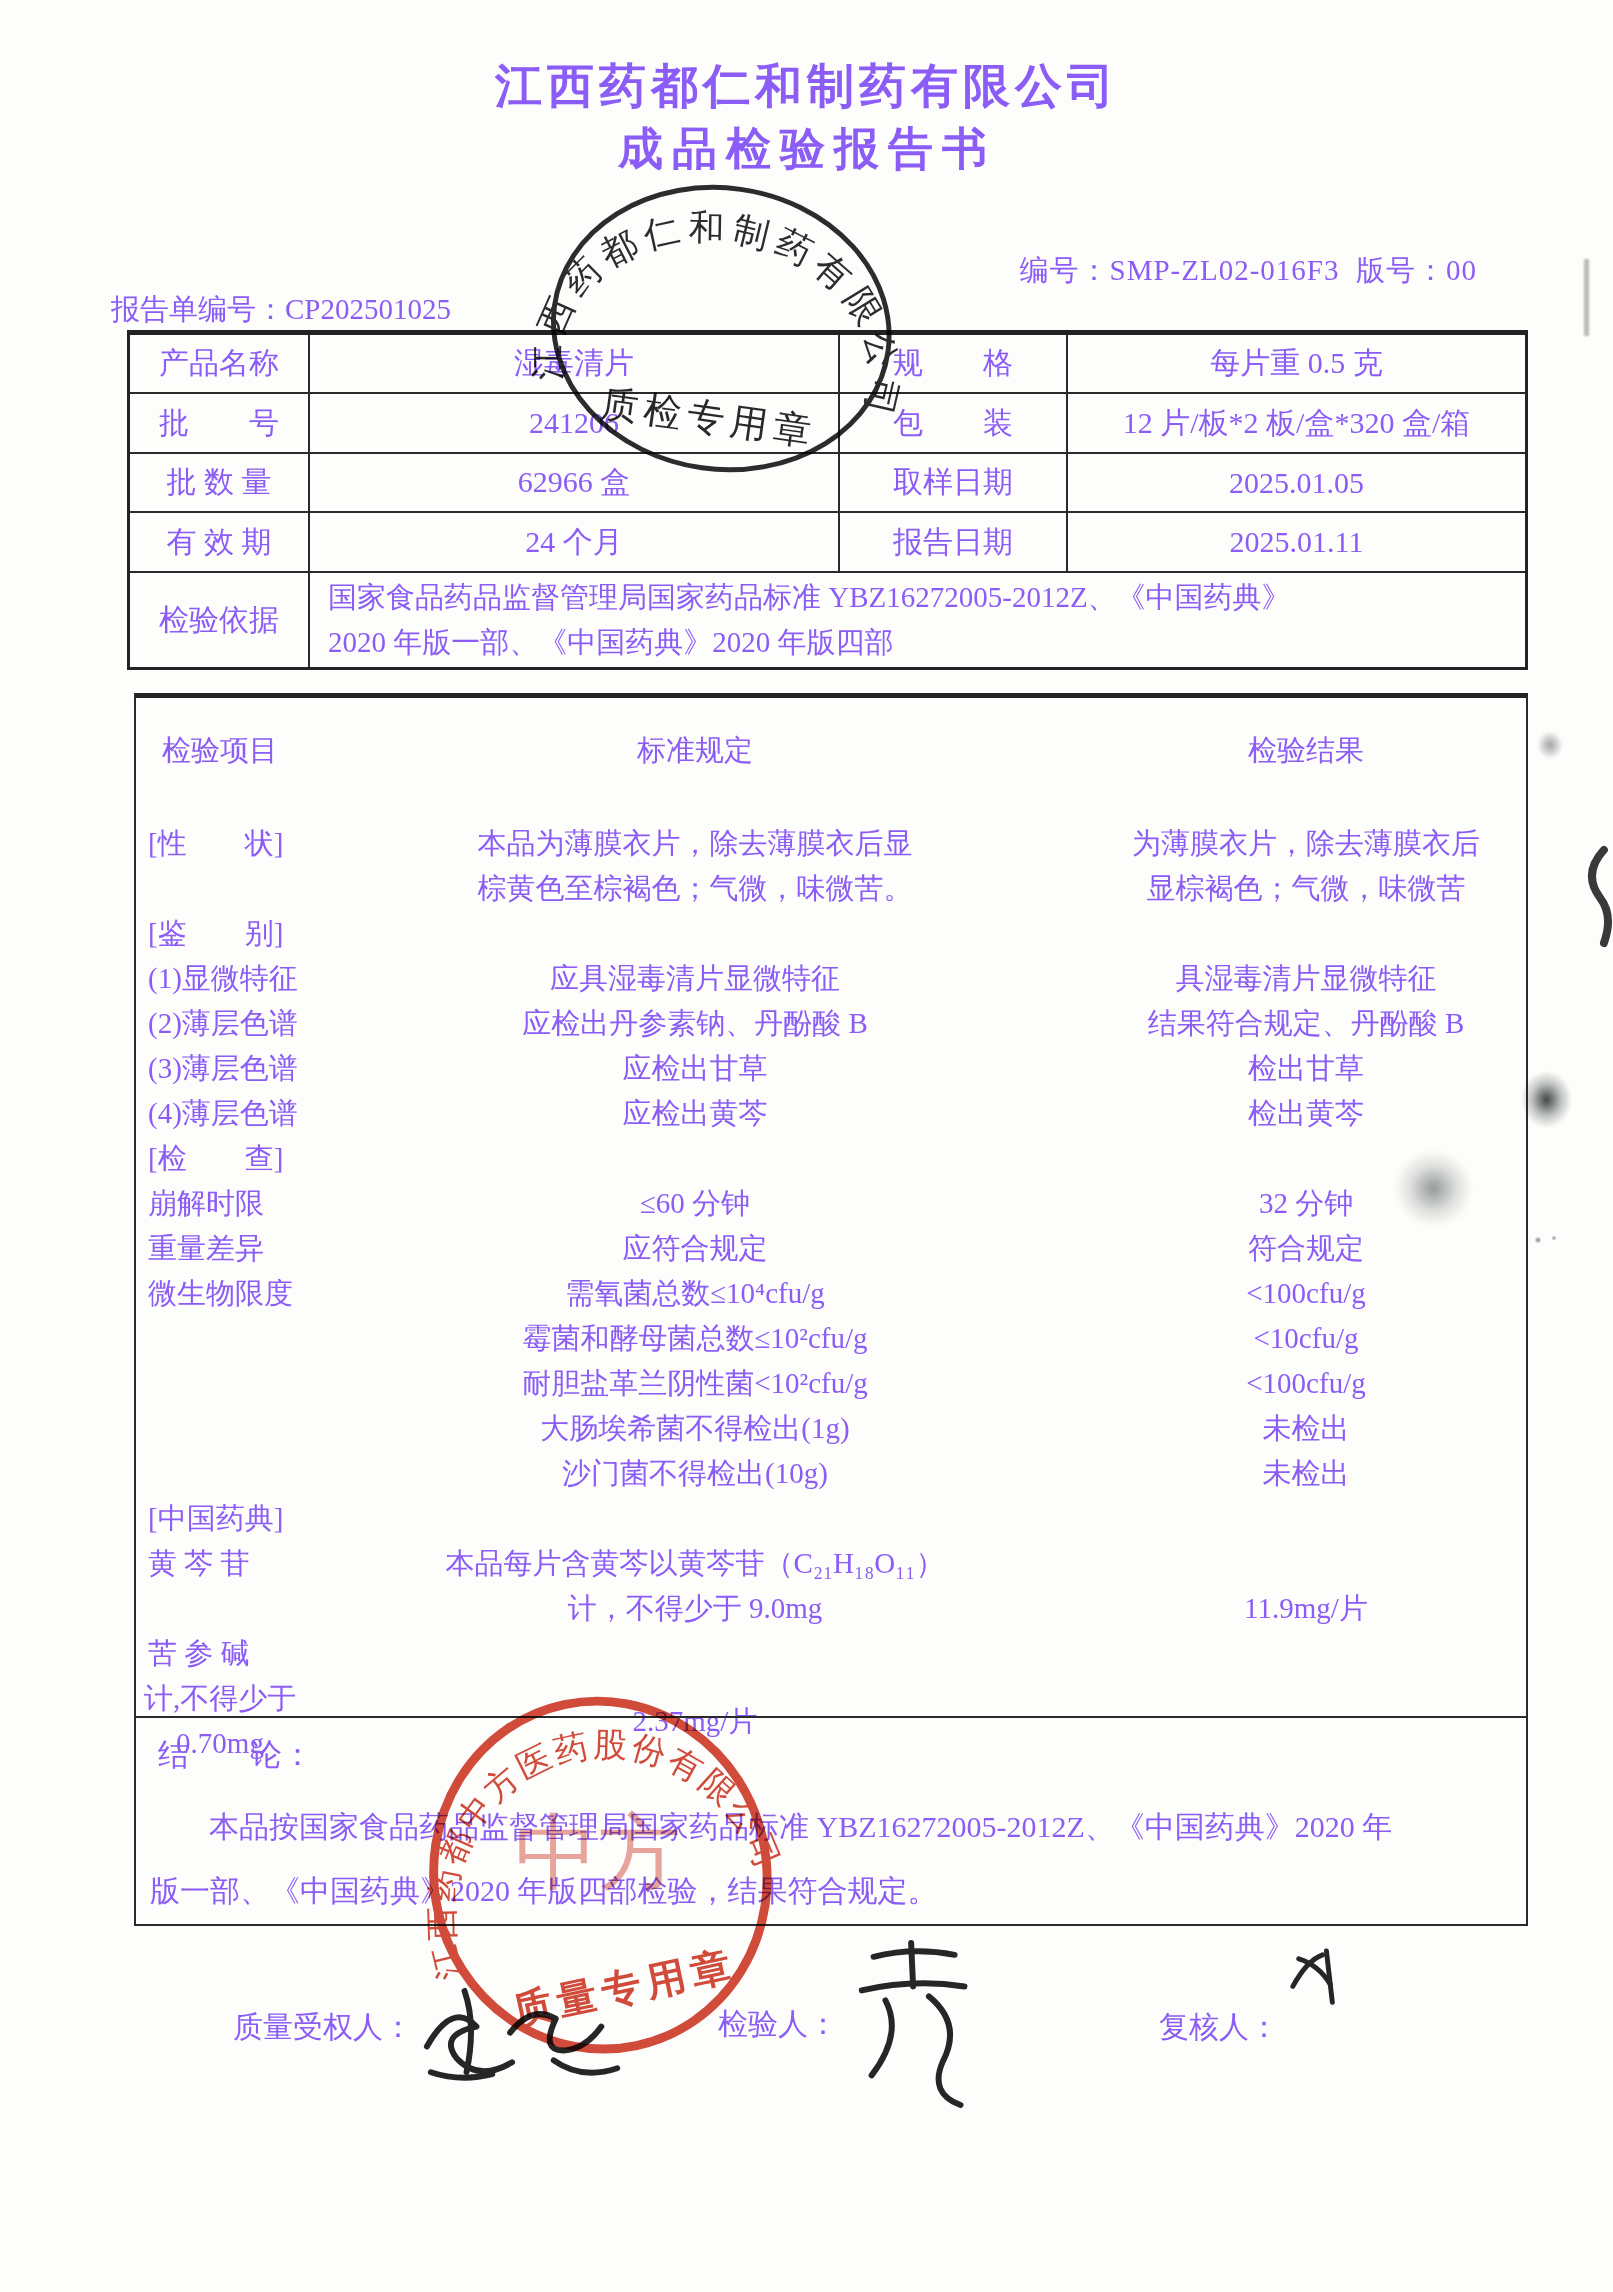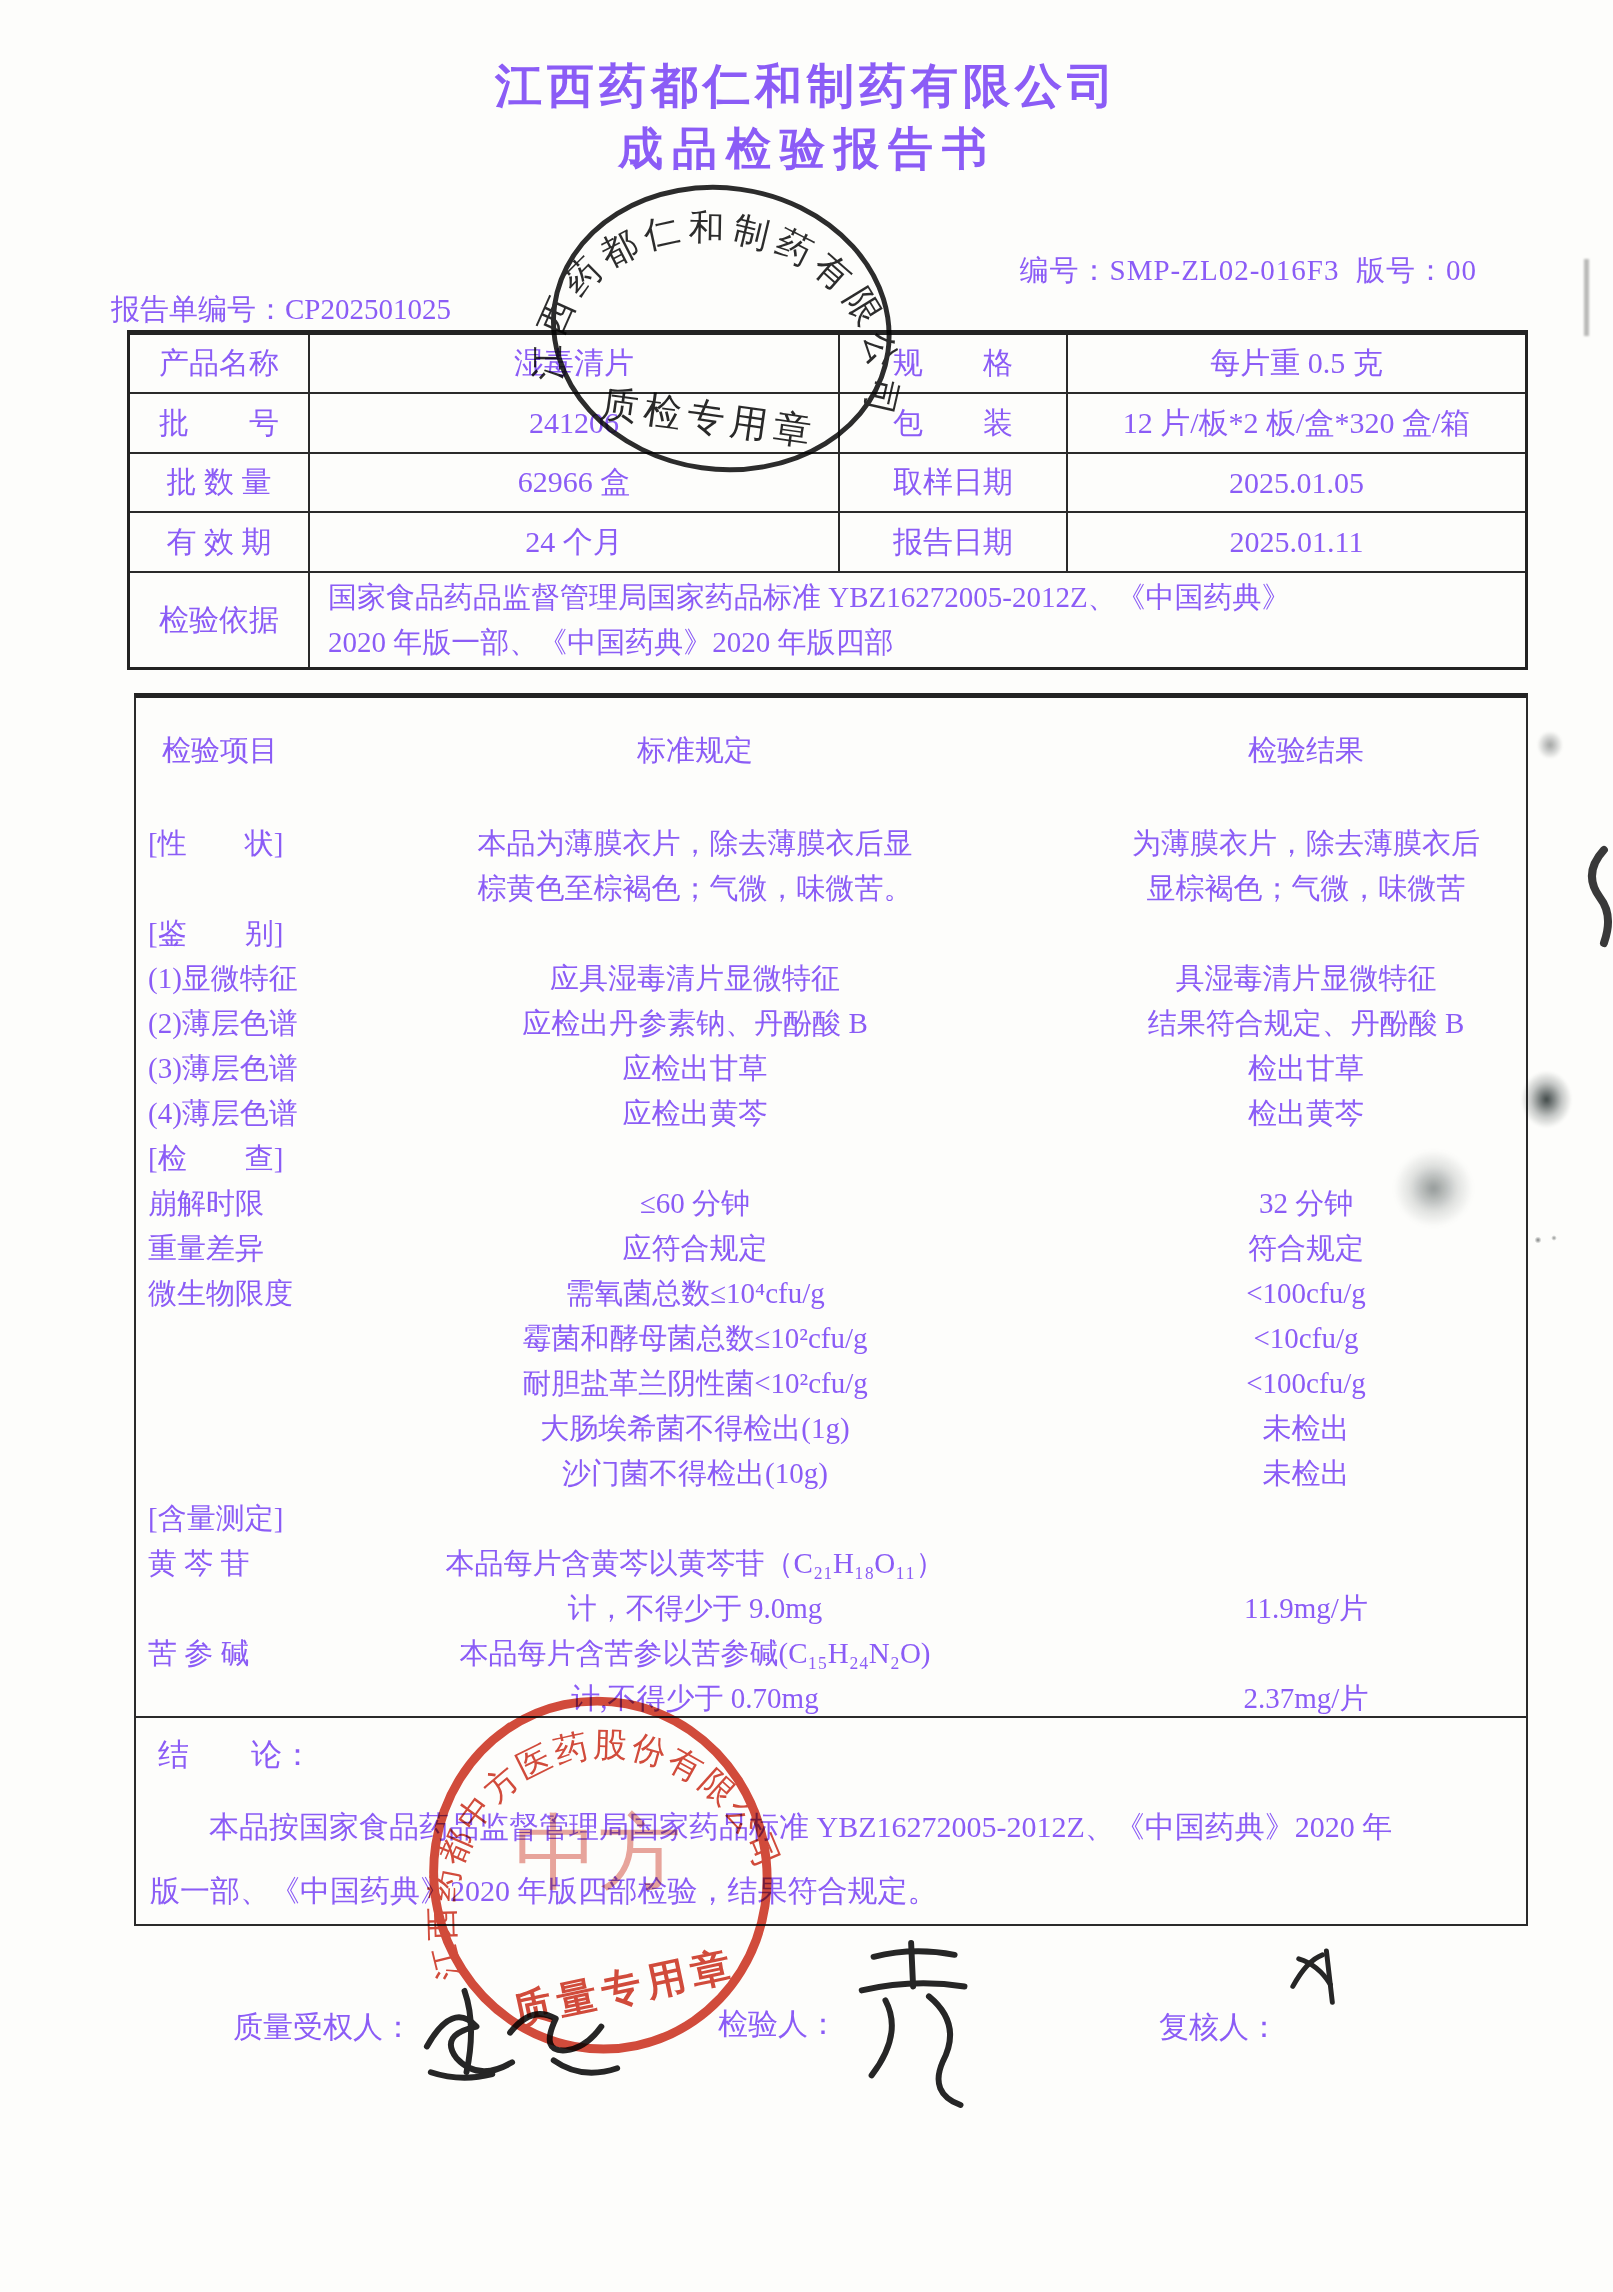--- a/index.html
+++ b/index.html
@@ -167,34 +167,33 @@
       <div class="rr">&lt;100cfu/g</div>
 
       <div class="ri"></div>
       <div class="rs">大肠埃希菌不得检出(1g)</div>
       <div class="rr">未检出</div>
 
       <div class="ri"></div>
       <div class="rs">沙门菌不得检出(10g)</div>
       <div class="rr">未检出</div>
 
-      <div class="ri">[含量测定]</div>
+      <div class="ri">[中国药典]</div>
       <div class="rs"></div>
       <div class="rr"></div>
 
       <div class="ri">黄 芩 苷</div>
       <div class="rs">本品每片含黄芩以黄芩苷（C₂₁H₁₈O₁₁）</div>
       <div class="rr"></div>
 
       <div class="ri"></div>
       <div class="rs">计，不得少于 9.0mg</div>
       <div class="rr">11.9mg/片</div>
 
       <div class="ri">苦 参 碱</div>
-      <div class="rs">本品每片含苦参以苦参碱(C₁₅H₂₄N₂O)</div>
       <div class="rr"></div>
 
       <div class="ri"></div>
       <div class="rs">计,不得少于 0.70mg</div>
       <div class="rr">2.37mg/片</div>
     </div>
 
     <div class="concl-divider"></div>
     <div class="concl-label">结　　论：</div>
     <div class="concl-body">

